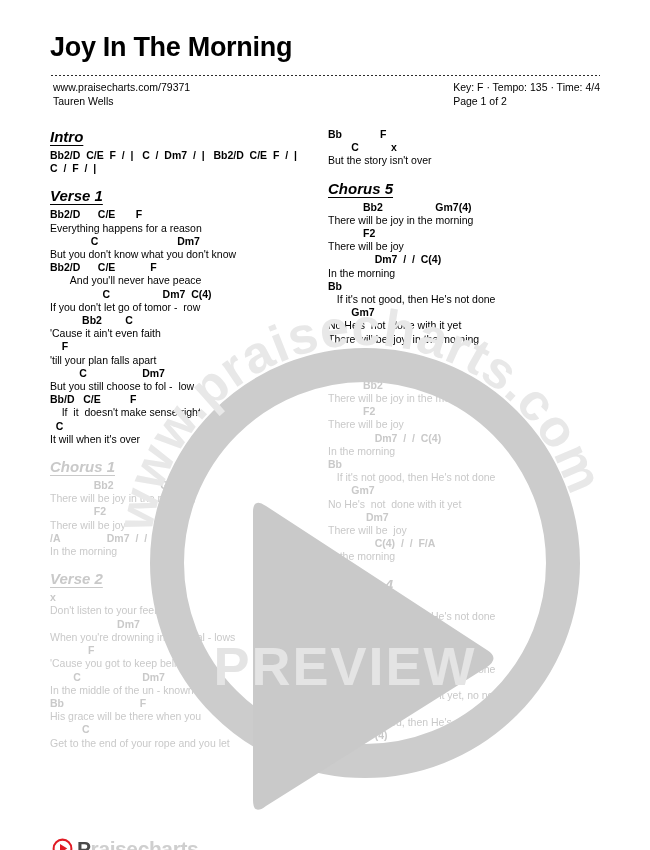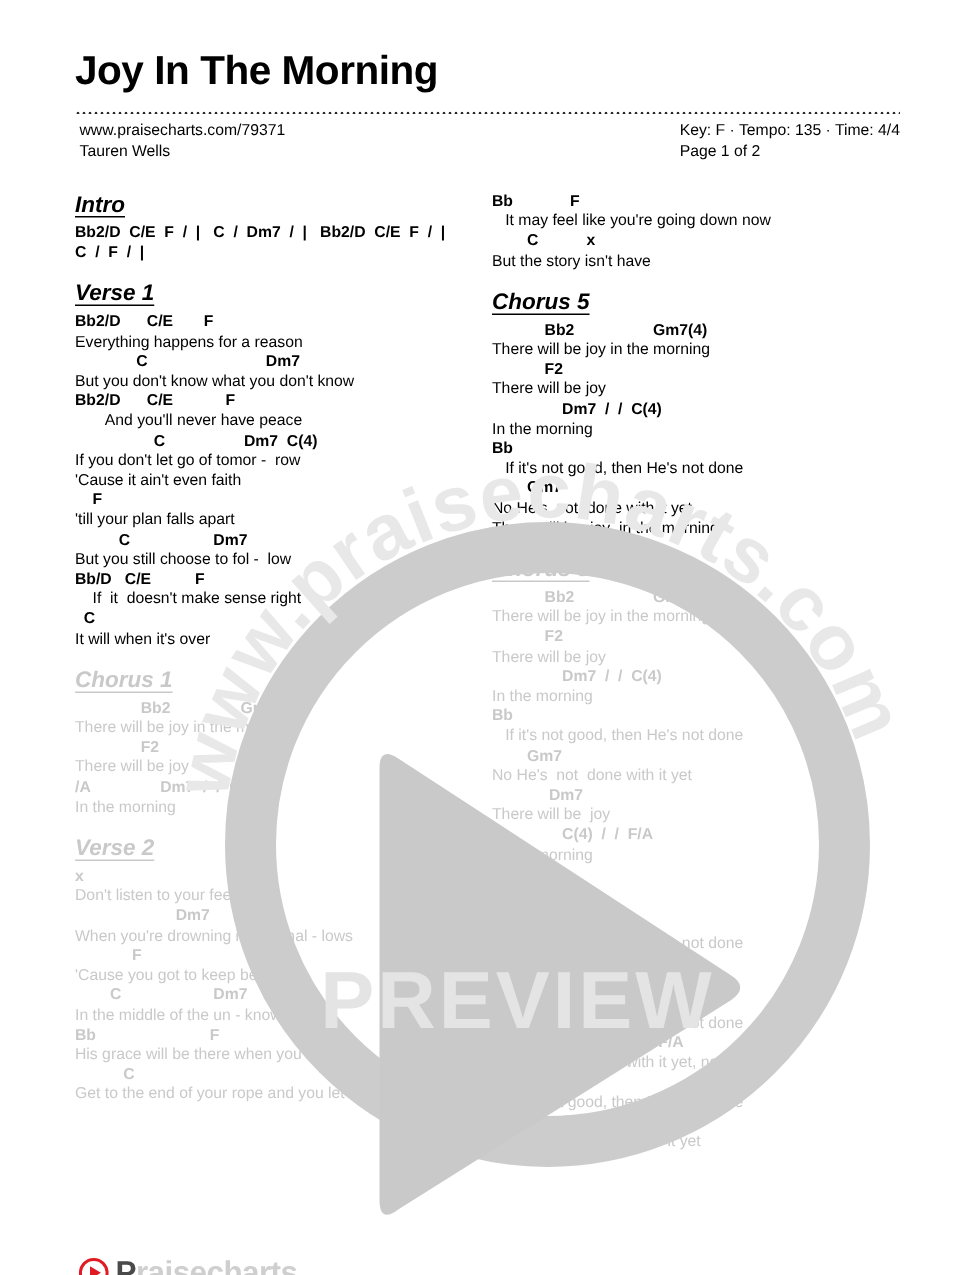--- a/index.html
+++ b/index.html
@@ -153,20 +153,21 @@
       <div class="section">
         <div class="sec-head">Verse 1</div>
         <div class="chordrow">Bb2/D      C/E       F</div>
         <div class="lyricrow">Everything happens for a reason</div>
         <div class="chordrow">              C                           Dm7</div>
         <div class="lyricrow">But you don't know what you don't know</div>
         <div class="chordrow">Bb2/D      C/E            F</div>
         <div class="lyricrow">       And you'll never have peace</div>
         <div class="chordrow">                  C                  Dm7  C(4)</div>
         <div class="lyricrow">If you don't let go of tomor -  row</div>
+        <div class="chordrow">           Bb2        C</div>
         <div class="lyricrow">'Cause it ain't even faith</div>
         <div class="chordrow">    F</div>
         <div class="lyricrow">'till your plan falls apart</div>
         <div class="chordrow">          C                   Dm7</div>
         <div class="lyricrow">But you still choose to fol -  low</div>
         <div class="chordrow">Bb/D   C/E          F</div>
         <div class="lyricrow">    If  it  doesn't make sense right</div>
         <div class="chordrow">  C</div>
         <div class="lyricrow">It will when it's over</div>
       </div>
@@ -192,23 +193,22 @@
         <div class="chordrow">Bb                          F</div>
         <div class="lyricrow">His grace will be there when you</div>
         <div class="chordrow">           C</div>
         <div class="lyricrow">Get to the end of your rope and you let</div>
       </div>
     </div>
 
   <div class="col col-right" id="col-right">
       <div class="section">
         <div class="chordrow">Bb             F</div>
-        <div class="lyricrow">   It may feel like you're going down now</div>
         <div class="chordrow">        C           x</div>
-        <div class="lyricrow">But the story isn't have</div>
+        <div class="lyricrow">But the story isn't over</div>
       </div>
       <div class="section">
         <div class="sec-head">Chorus 5</div>
         <div class="chordrow">            Bb2                  Gm7(4)</div>
         <div class="lyricrow">There will be joy in the morning</div>
         <div class="chordrow">            F2</div>
         <div class="lyricrow">There will be joy</div>
         <div class="chordrow">                Dm7  /  /  C(4)</div>
         <div class="lyricrow">In the morning</div>
         <div class="chordrow">Bb</div>

